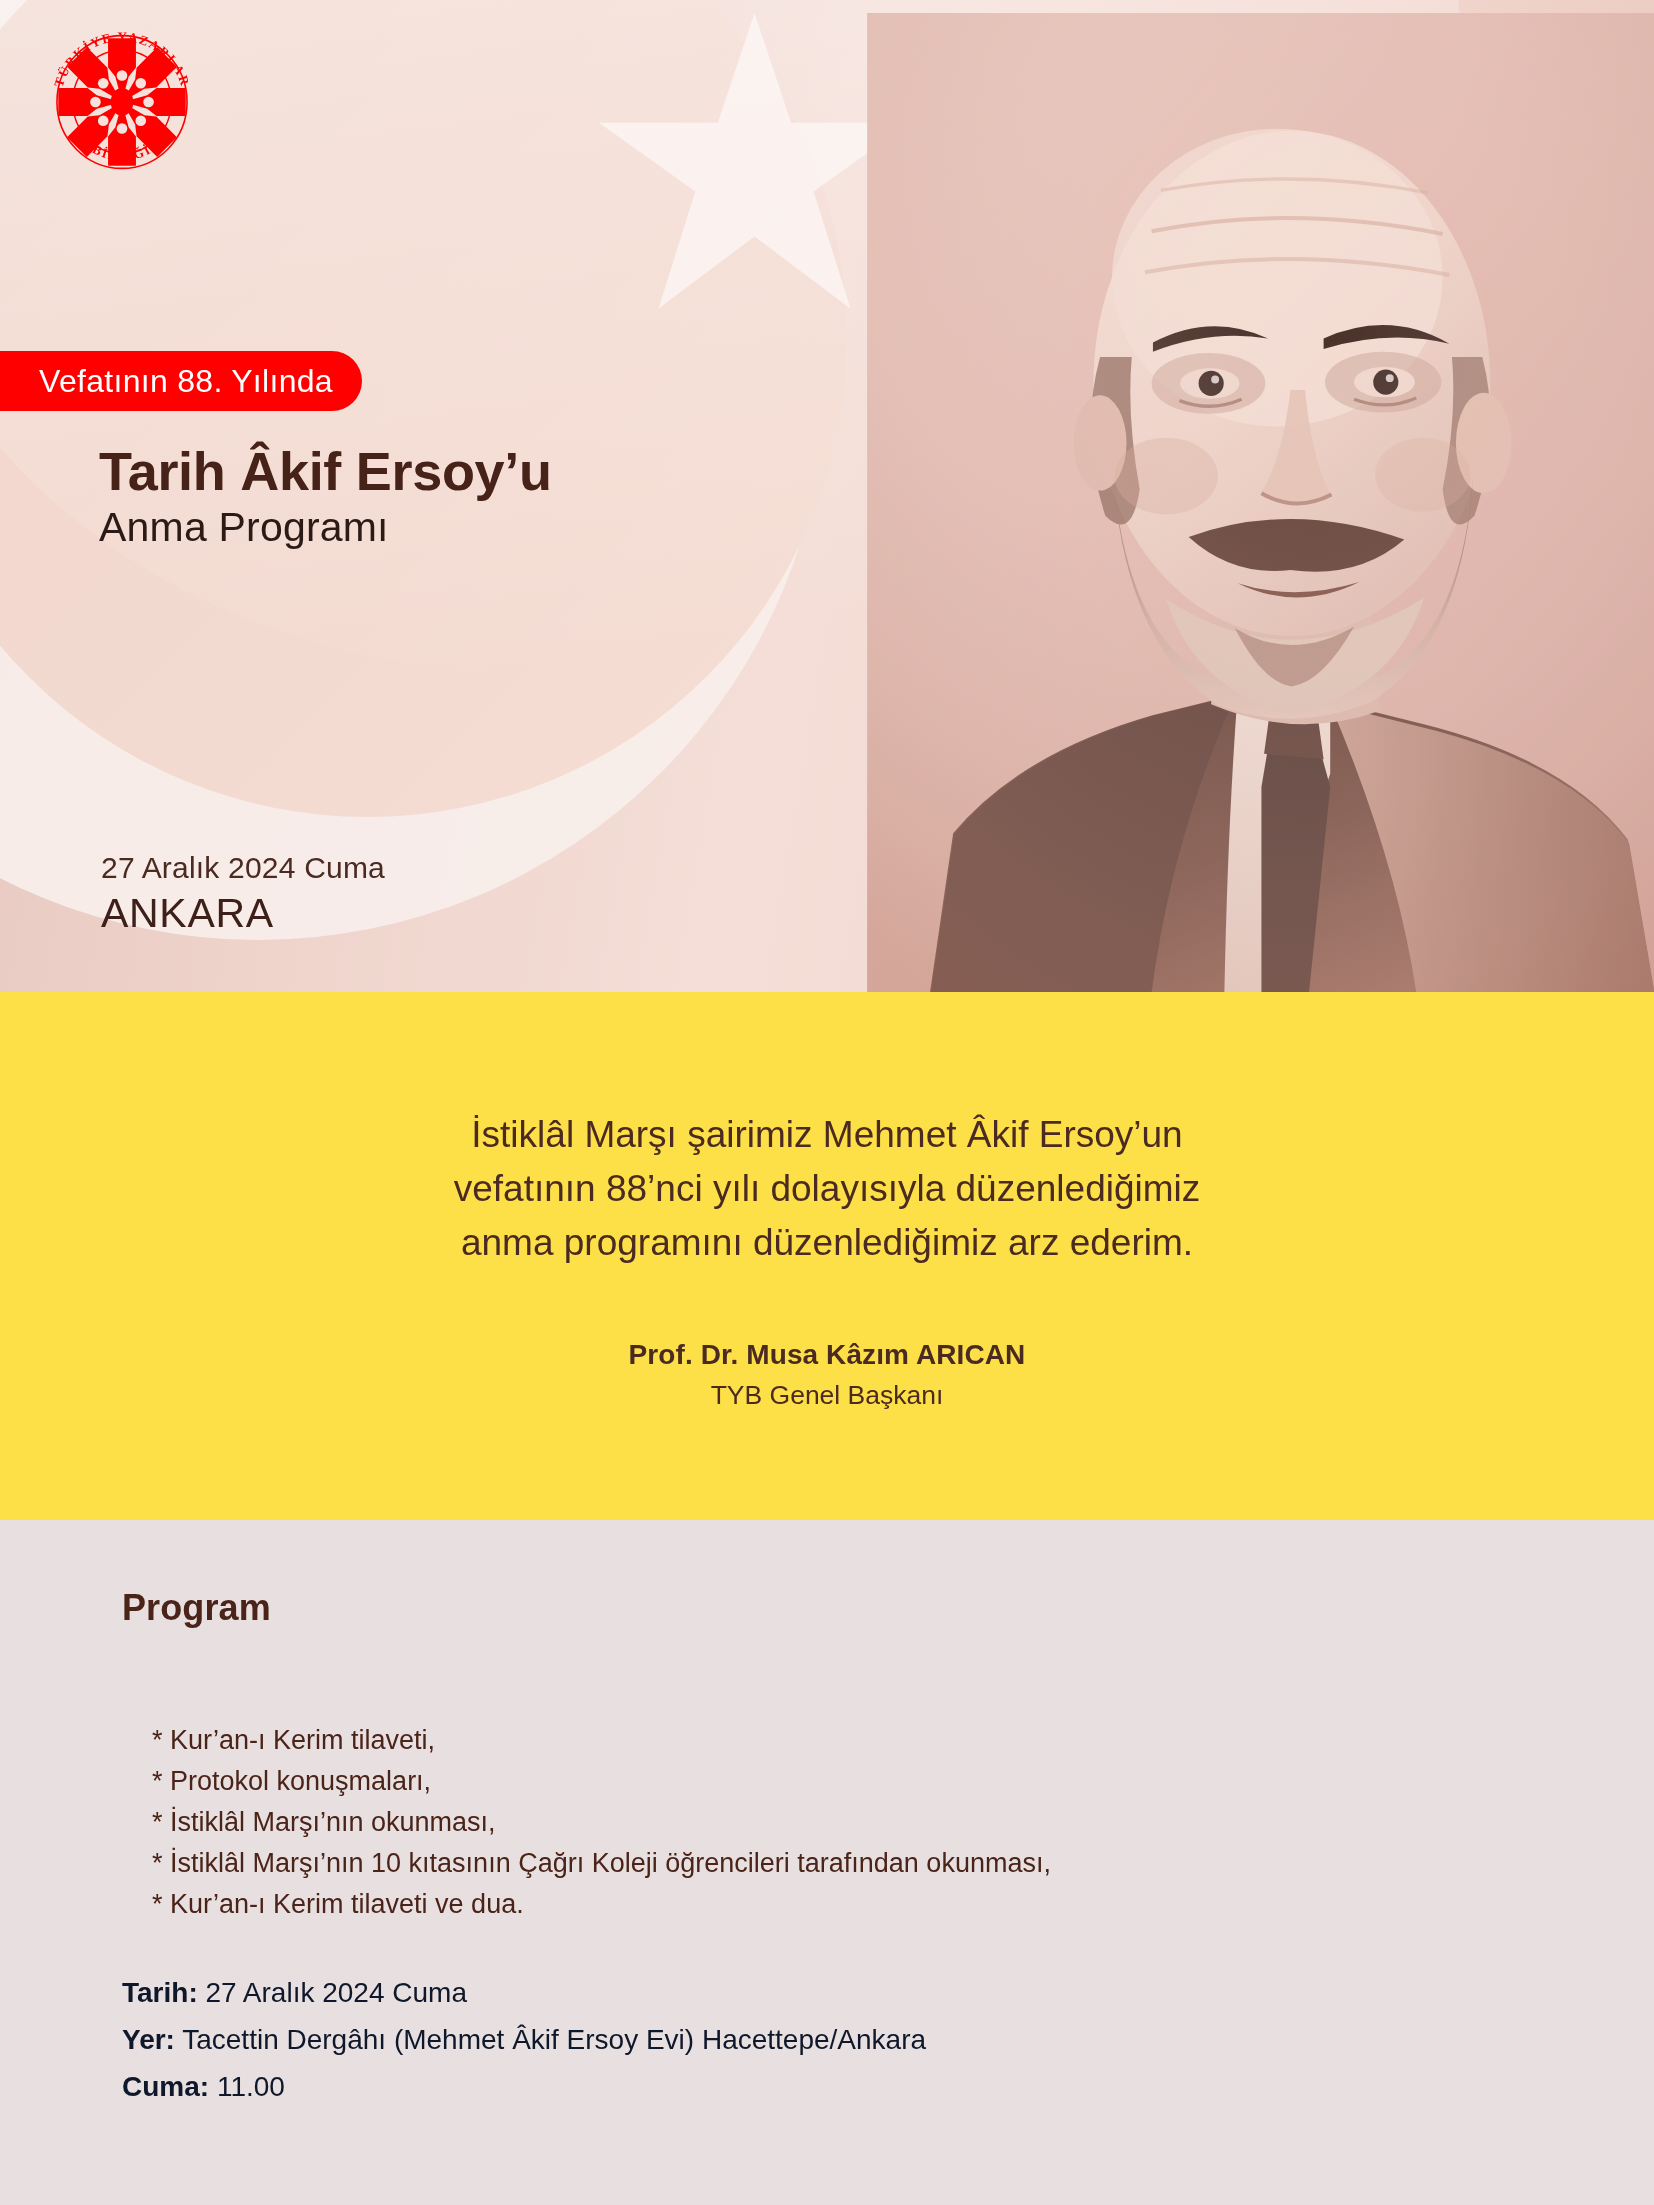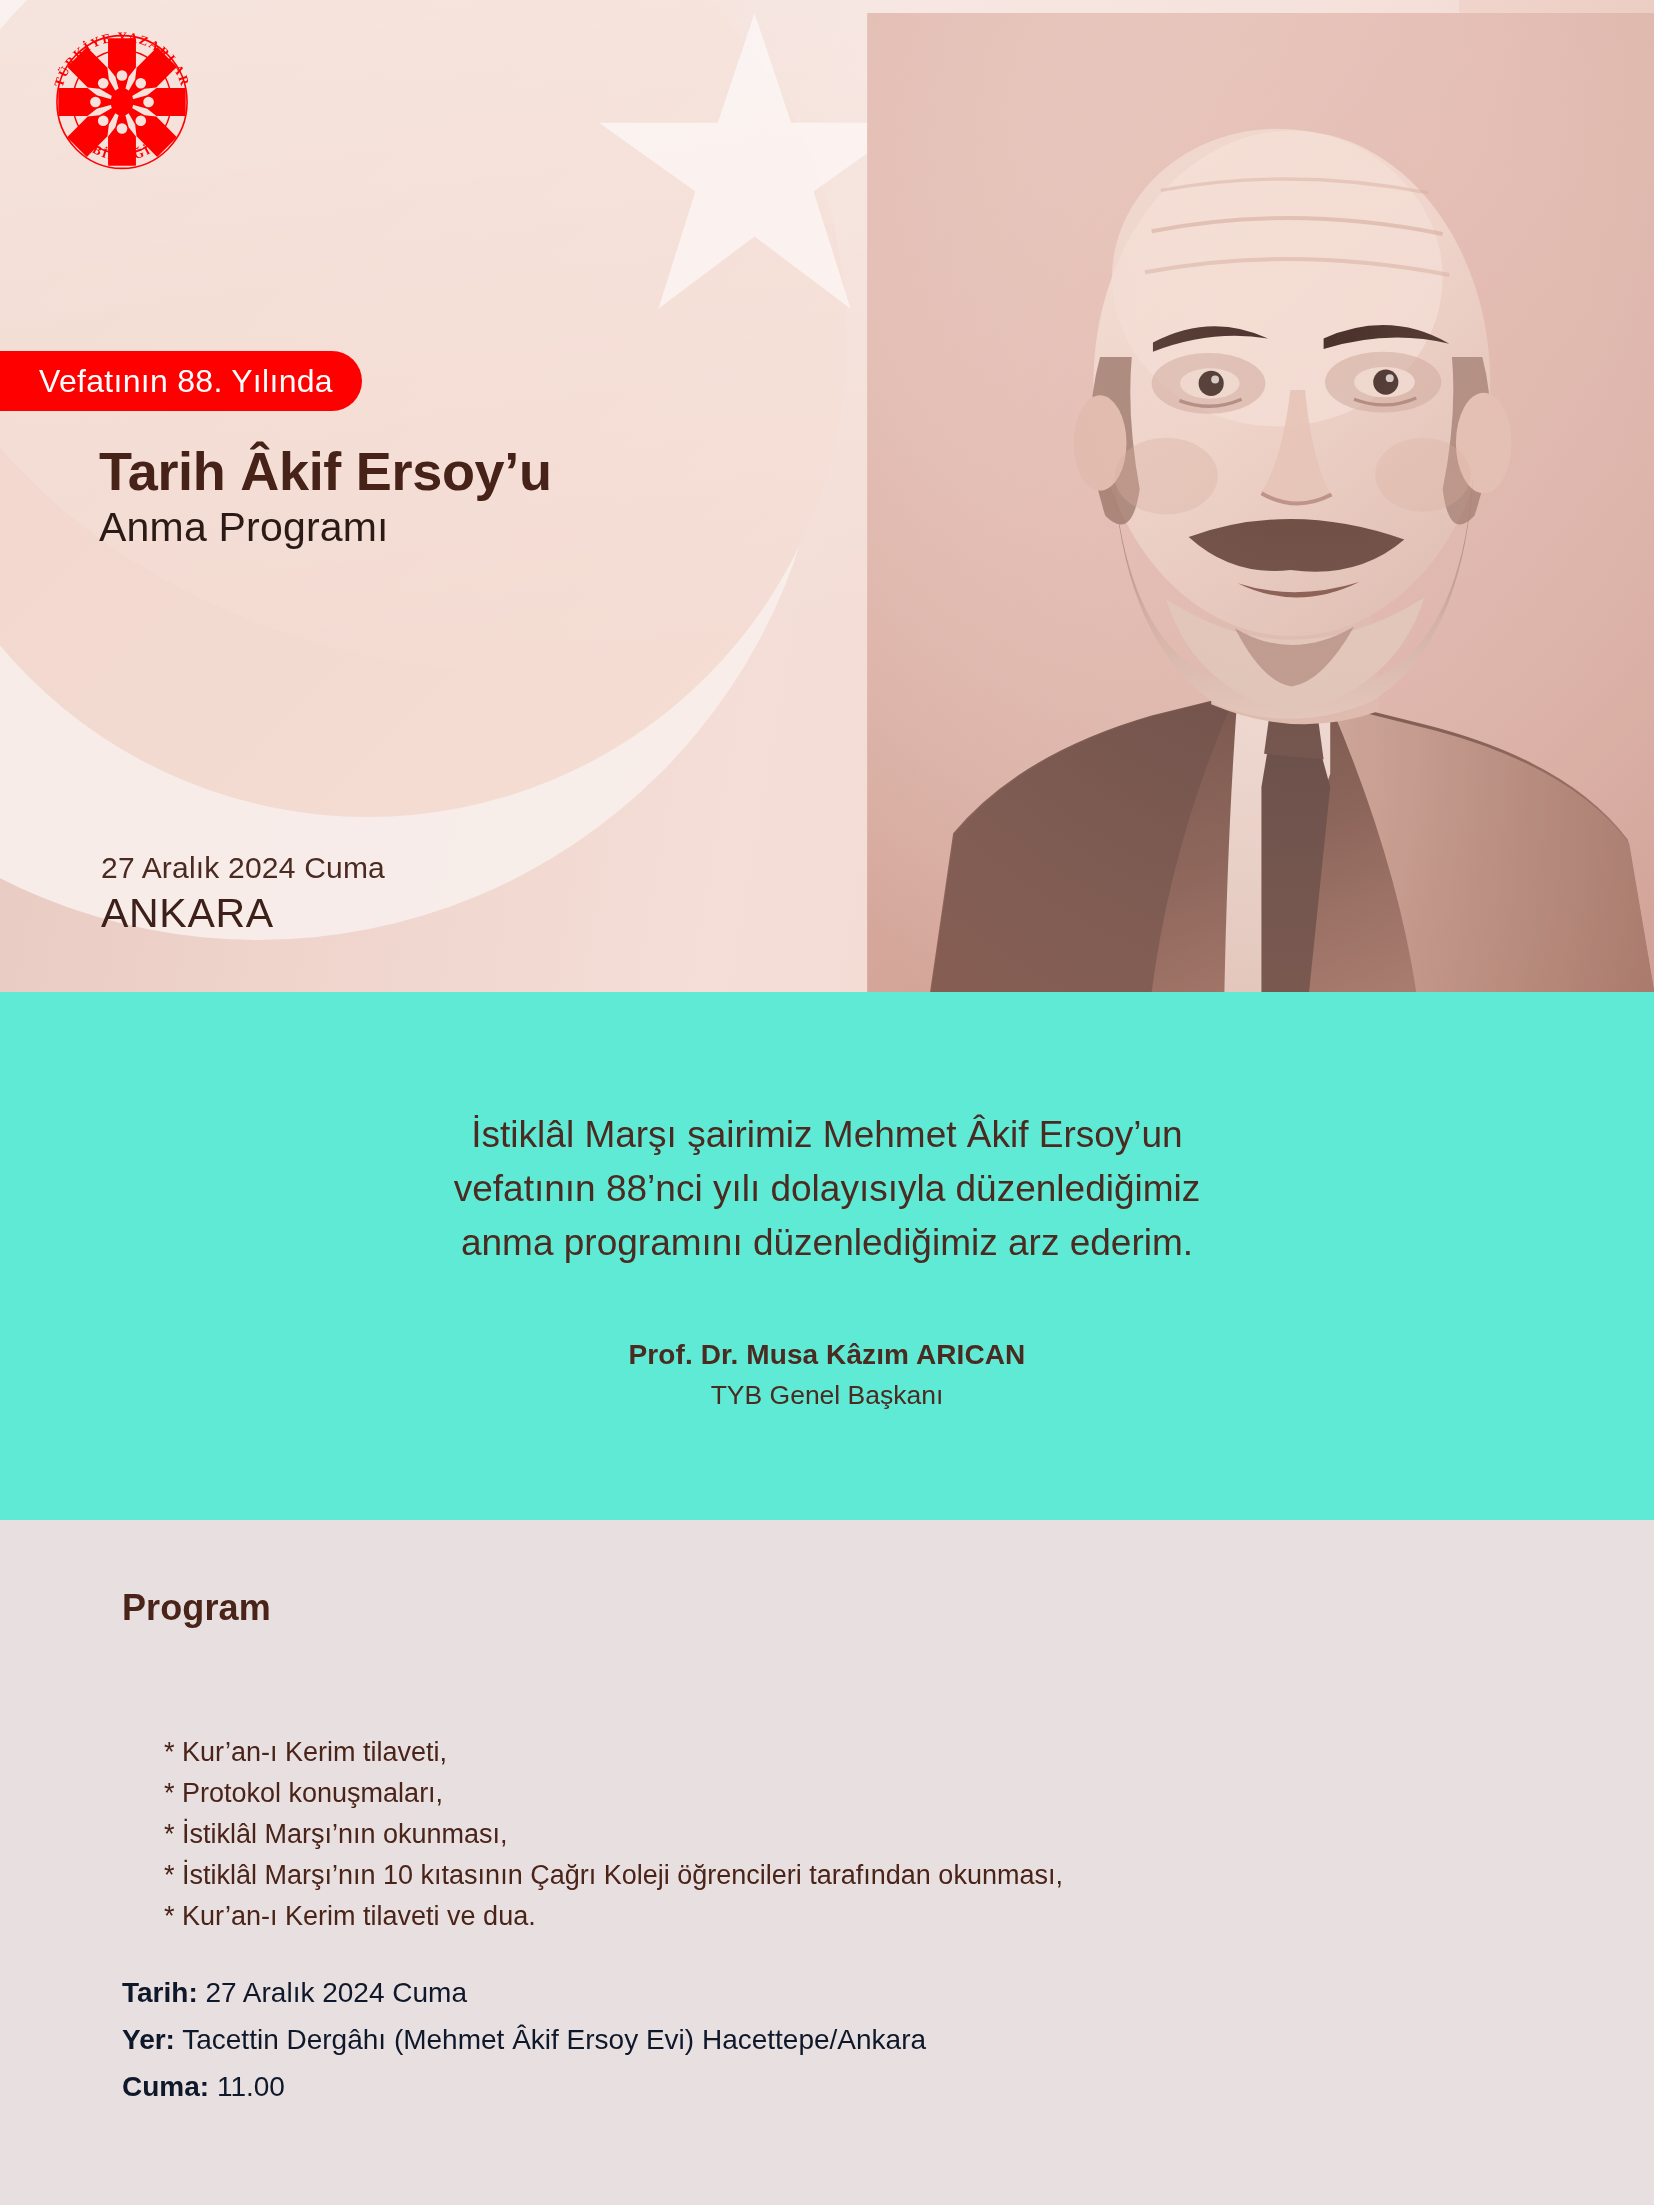--- a/index.html
+++ b/index.html
@@ -102,21 +102,21 @@
   
   .portrait{
     position:absolute;right:0;top:0;width:814px;height:992px;
     overflow:hidden;
   }
   .portrait svg{position:absolute;right:-26.5px;bottom:0;width:814px;height:979px;}
 
   
   .invite{
     position:absolute;left:0;top:992px;width:1654px;height:528px;
-    background:#5eead4;
+    background:#fde047;
     text-align:center;
   }
   .invite-text{
     margin:0;padding-top:116px;
     font-size:37px;line-height:1.46;color:#4a2a21;font-weight:400;
   }
   .invite-text span{display:block;}
   .signer{margin:0;padding-top:69px;}
   .signer-name{
     font-size:28px;font-weight:700;color:#4a2a21;letter-spacing:0.1px;margin:0;
@@ -133,21 +133,21 @@
   .p-heading{
     position:absolute;left:122px;top:1587px;
     font-size:36px;font-weight:700;color:#4a2319;margin:0;letter-spacing:0.1px;
   }
   .p-subheading{
     position:absolute;left:122px;top:1672px;
     font-size:28px;font-weight:700;color:#4a2319;margin:0;letter-spacing:0.1px;
   }
   .p-list{
     position:absolute;left:122px;top:1720px;
-    list-style:none;margin:12px;padding:0;
+    list-style:none;margin:0;padding:0;
   }
   .p-list li{
     font-size:27px;font-weight:400;color:#4a2319;line-height:1.52;
     padding-left:30px;white-space:nowrap;
   }
   .p-details{
     position:absolute;left:122px;top:1975px;
   }
   .p-details p{
     font-size:28px;color:#0f172a;margin:0 0 10.6px 0;font-weight:400;line-height:1.3;

